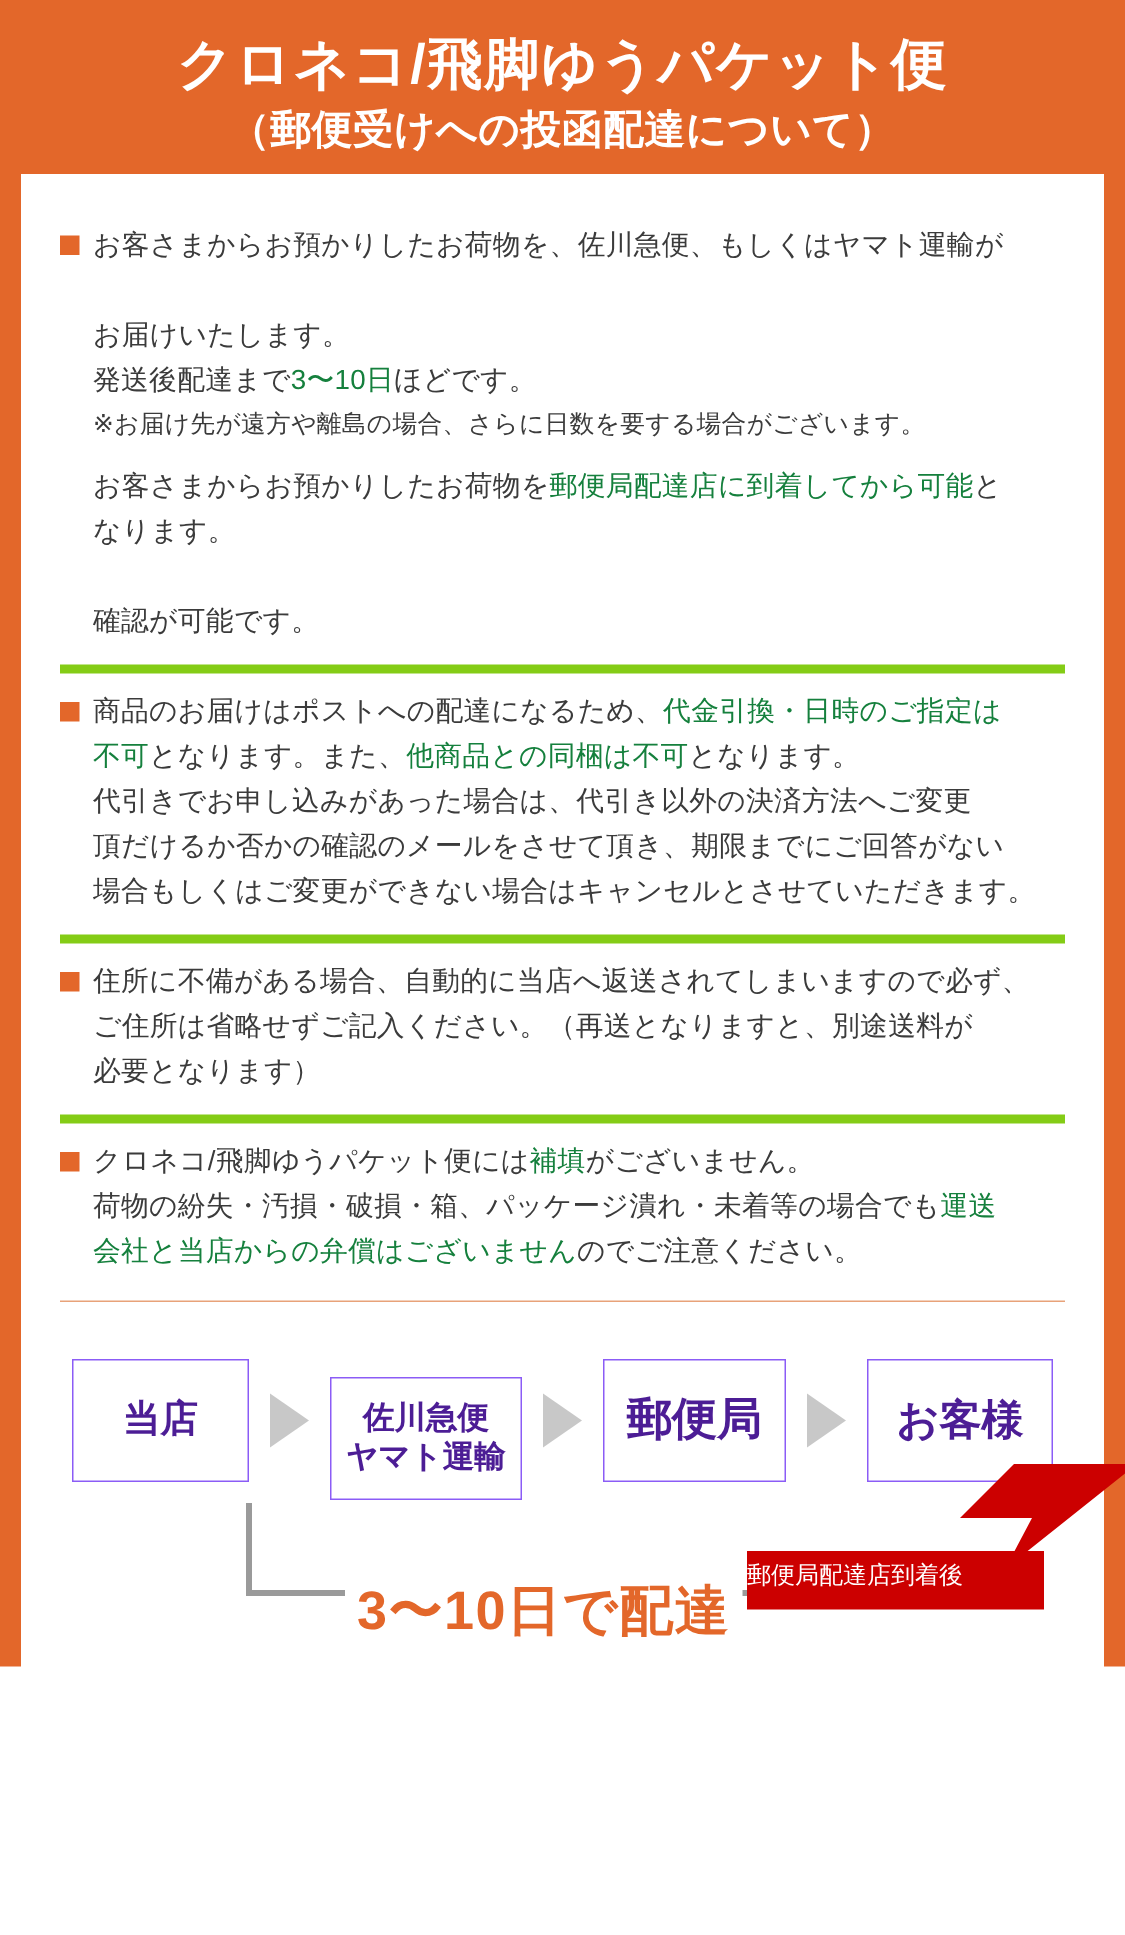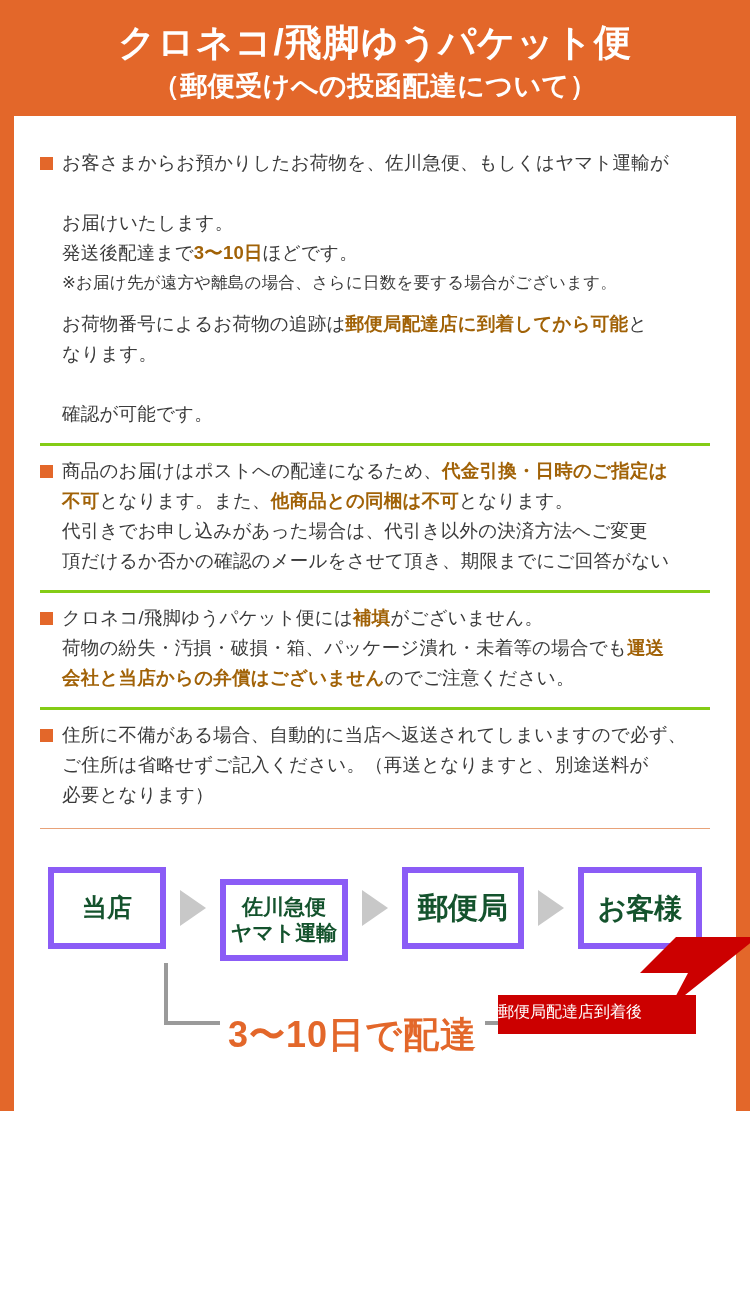--- a/index.html
+++ b/index.html
@@ -47,21 +47,21 @@
     width: 722px;
     height: 1165px;
     box-sizing: border-box;
     padding: 22px 26px 0 26px;
     position: relative;
   }
   .section {
     padding: 10px 0 14px 0;
   }
   .section + .section {
-    border-top: 3px solid #84cc16;
+    border-top: 6px solid #84cc16;
   }
   .blk {
     display: block;
     position: relative;
     font-size: 18.5px;
     line-height: 1.62;
     color: #3b3b3b;
     letter-spacing: 0.2px;
   }
   .bullet-row {
@@ -73,43 +73,43 @@
     left: 0;
     top: 9px;
     width: 13px;
     height: 13px;
     background: #e3672a;
   }
   .small {
     font-size: 16.5px;
   }
   .red {
-    color: #a16207;
-    font-weight: bold;
+    color: #15803d;
+    font-weight: normal;
   }
   .gap {
     height: 12px;
   }
   
   .flow-wrap {
     border-top: 1px solid #e8a279;
     margin-top: 4px;
     padding-top: 26px;
     position: relative;
     height: 270px;
   }
   .flow {
     display: flex;
     align-items: center;
     justify-content: space-between;
     padding: 0 8px;
   }
   .box {
-    border: 6px solid #8b5cf6;
-    color: #14532d;
+    border: 1px solid #8b5cf6;
+    color: #4c1d95;
     font-weight: bold;
     display: flex;
     align-items: center;
     justify-content: center;
     text-align: center;
     box-sizing: border-box;
     line-height: 1.25;
   }
   .box.shop {
     width: 118px;
@@ -145,21 +145,21 @@
     left: 124px;
     top: 134px;
     width: 368px;
     height: 62px;
     border-left: 4px solid #9a9a9a;
     border-bottom: 4px solid #9a9a9a;
     box-sizing: border-box;
   }
   .delivery-days {
     position: absolute;
-    left: 180px;
+    left: 190px;
     top: 182px;
     font-size: 36px;
     font-weight: bold;
     color: #e3672a;
     letter-spacing: 1px;
     background: #ffffff;
     padding: 0 8px;
   }
   
   .track-box {
@@ -208,52 +208,53 @@
 
     <div class="section">
       <div class="blk bullet-row">
         <span class="sq"></span>
         <span>お客さまからお預かりしたお荷物を、佐川急便、もしくはヤマト運輸が</span><br>
         <br>
         <span>お届けいたします。</span><br>
         <span>発送後配達まで</span><span class="red">3〜10日</span><span>ほどです。</span><br>
         <span class="small">※お届け先が遠方や離島の場合、さらに日数を要する場合がございます。</span>
         <div class="gap"></div>
-        <span>お荷物番号によるお荷物の追跡は</span><span class="red">郵便局配達店に到着してから可能</span><span>と</span><br>
+        <span>お客さまからお預かりしたお荷物を</span><span class="red">郵便局配達店に到着してから可能</span><span>と</span><br>
         <span>なります。</span><br>
         <br>
         <span>確認が可能です。</span>
       </div>
     </div>
 
     <div class="section">
       <div class="blk bullet-row">
         <span class="sq"></span>
         <span>商品のお届けはポストへの配達になるため、</span><span class="red">代金引換・日時のご指定は</span><br>
         <span class="red">不可</span><span>となります。また、</span><span class="red">他商品との同梱は不可</span><span>となります。</span><br>
         <span>代引きでお申し込みがあった場合は、代引き以外の決済方法へご変更</span><br>
         <span>頂だけるか否かの確認のメールをさせて頂き、期限までにご回答がない</span><br>
+        <span>場合もしくはご変更ができない場合はキャンセルとさせていただきます。</span>
+      </div>
+    </div>
+
+    <div class="section">
+      <div class="blk bullet-row">
+        <span class="sq"></span>
+        <span>住所に不備がある場合、自動的に当店へ返送されてしまいますので必ず、</span><br>
+        <span>ご住所は省略せずご記入ください。（再送となりますと、別途送料が</span><br>
+        <span>必要となります）</span>
       </div>
     </div>
 
     <div class="section">
       <div class="blk bullet-row">
         <span class="sq"></span>
         <span>クロネコ/飛脚ゆうパケット便には</span><span class="red">補填</span><span>がございません。</span><br>
         <span>荷物の紛失・汚損・破損・箱、パッケージ潰れ・未着等の場合でも</span><span class="red">運送</span><br>
         <span class="red">会社と当店からの弁償はございません</span><span>のでご注意ください。</span>
-      </div>
-    </div>
-
-    <div class="section">
-      <div class="blk bullet-row">
-        <span class="sq"></span>
-        <span>住所に不備がある場合、自動的に当店へ返送されてしまいますので必ず、</span><br>
-        <span>ご住所は省略せずご記入ください。（再送となりますと、別途送料が</span><br>
-        <span>必要となります）</span>
       </div>
     </div>
 
     <div class="flow-wrap">
       <div class="flow">
         <div class="box shop">当店</div>
         <div class="arrow"></div>
         <div class="box carrier">
           <span>
             <span>佐川急便</span><br>

